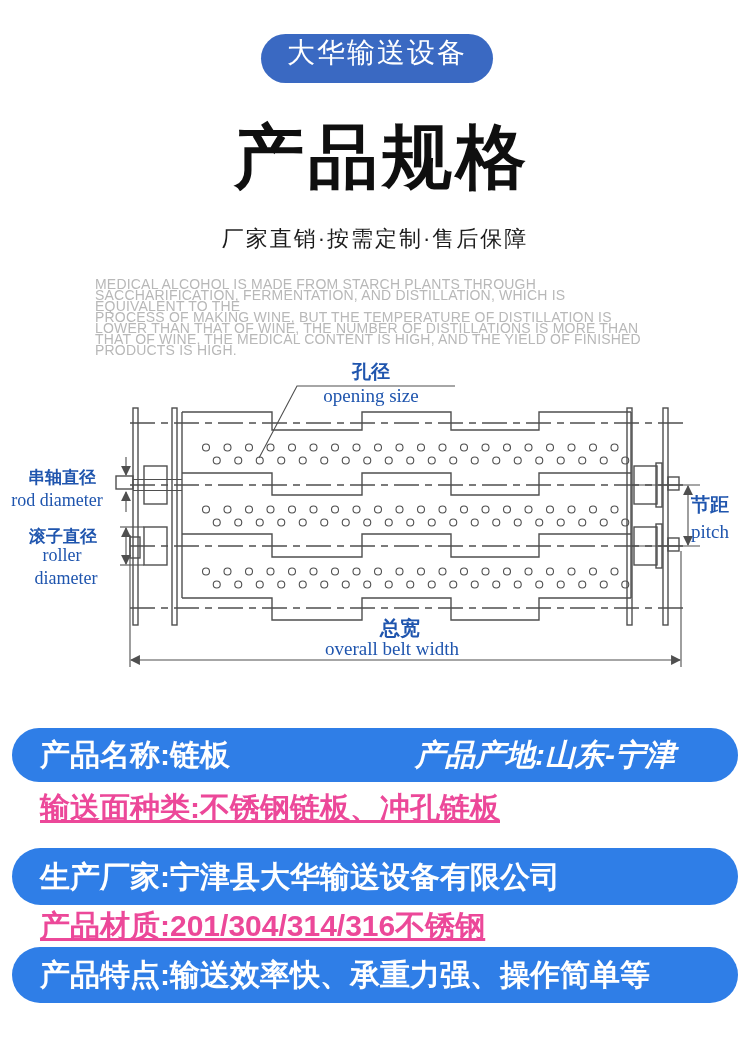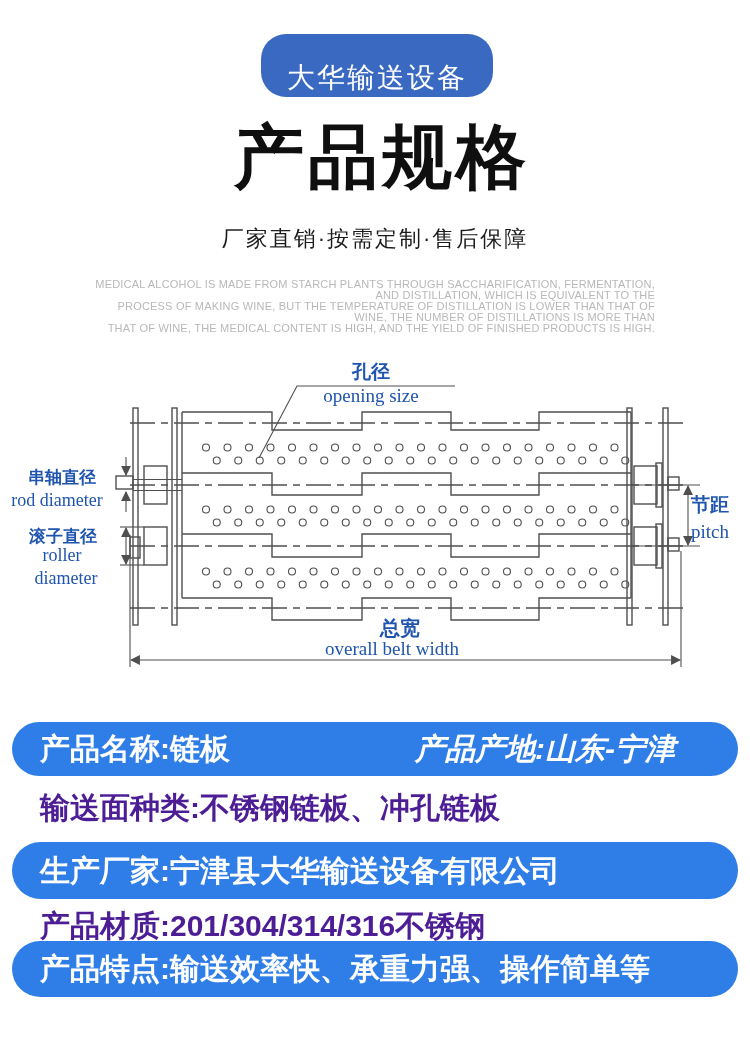--- a/index.html
+++ b/index.html
@@ -3,42 +3,42 @@
 <meta charset="utf-8">
 <style>
   :root{
     --accent:#2f7ee7; --badge:#3a69c2; --dlabel:#1f55ae;
     --line:#4f4f4f; --fine:#b8b8b8; --ink:#0f0f0f;
   }
   html,body{margin:0;padding:0;}
   body{width:750px;height:1050px;background:#ffffff;overflow:hidden;
        font-family:"Liberation Sans",sans-serif;position:relative;}
   .page{position:absolute;inset:0;}
-  .badge{position:absolute;left:261px;top:34px;width:232px;height:63px;
+  .badge{position:absolute;left:261px;top:34px;width:232px;height:49px;
          background:var(--badge);border-radius:25px;display:flex;
-         align-items:flex-end;justify-content:center;}
+         align-items:flex-start;justify-content:center;}
   .badge span{color:#ffffff;font-size:28px;letter-spacing:2px;}
   .title{position:absolute;left:0;top:112px;width:750px;margin:7px;
          text-align:center;font-size:70px;line-height:76px;font-weight:bold;
          letter-spacing:4px;color:var(--ink);}
   .subtitle{position:absolute;left:0;top:224px;width:750px;text-align:center;
             font-size:22px;color:#1c1c1c;letter-spacing:2px;}
-  .fineprint{position:absolute;left:95px;top:279px;width:560px;text-align:right;
-             font-size:11px;line-height:11px;color:var(--fine);letter-spacing:.2px;}
+  .fineprint{position:absolute;left:95px;top:279px;width:560px;text-align:left;
+             font-size:14px;line-height:11px;color:var(--fine);letter-spacing:.2px;}
   .diagram{position:absolute;left:0;top:345px;}
   .dtext{font-family:"Liberation Serif",serif;fill:var(--dlabel);}
   .db{font-weight:bold;}
   .stroke{stroke:var(--line);stroke-width:1.4;fill:none;}
   .thin{stroke:var(--line);stroke-width:1.1;fill:none;}
   .centerline{stroke:var(--line);stroke-width:1.3;fill:none;stroke-dasharray:25 6 7 6;}
   .row{position:absolute;left:12px;width:726px;}
-  .pill{background:var(--accent);border-radius:29px;}
+  .pill{background:var(--accent);border-radius:29px;margin-top:6px;}
   .rt{position:absolute;top:0;font-size:30px;font-weight:bold;white-space:nowrap;}
   .pill .rt{color:#ffffff;}
-  .plain .rt{color:#4c1d95;}
+  .plain .rt{color:#ec4899;text-decoration:underline;}
 </style>
 </head>
 <body>
 
 <div class="page">
 
   <div class="badge">
     <span>大华输送设备</span>
   </div>
 

